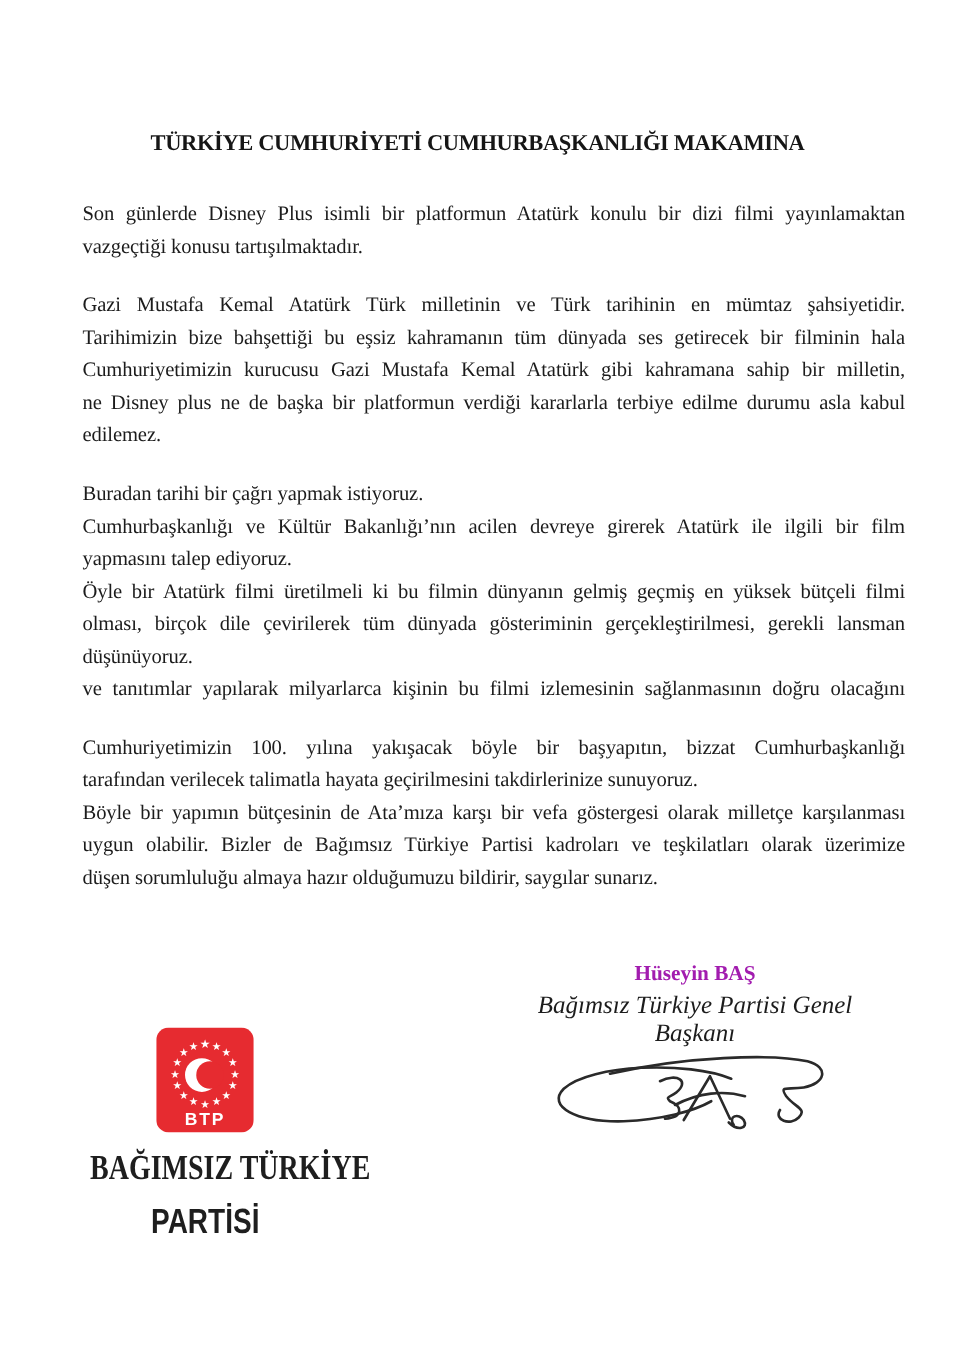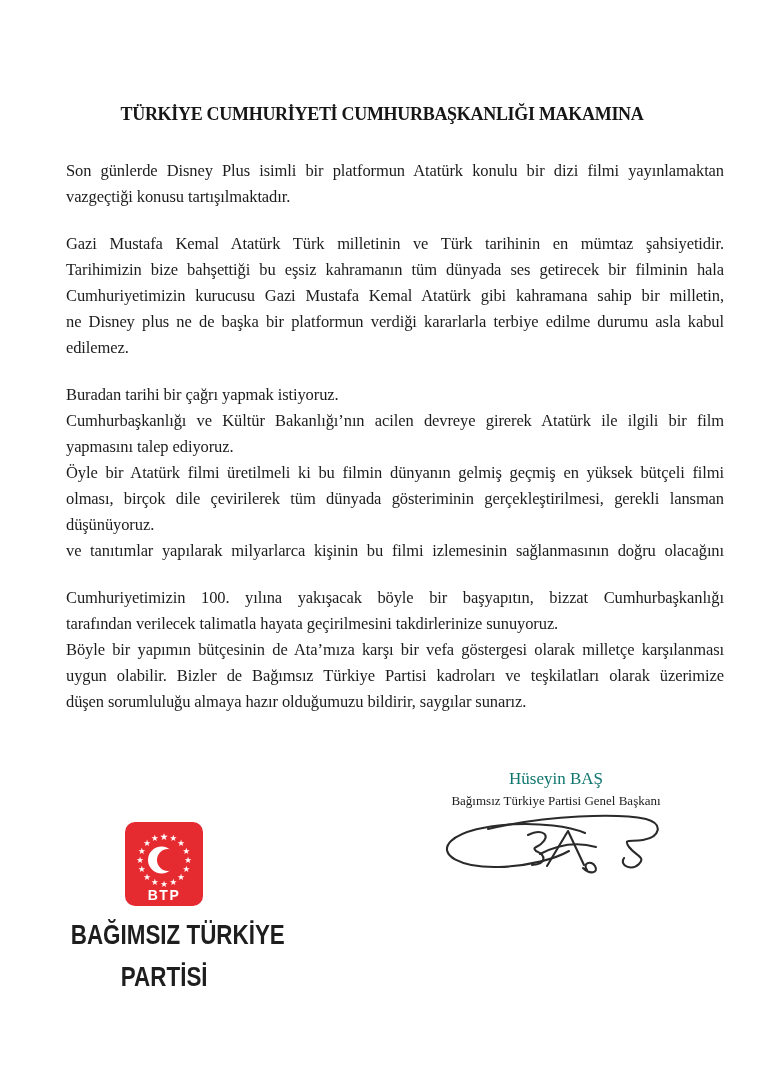--- a/index.html
+++ b/index.html
@@ -16,35 +16,35 @@
   .body {
     position:absolute; left:42px; top:158px; width:682px;
     font-size:16.5px; line-height:26px; letter-spacing:-0.1px;
   }
   .block { margin-bottom:21px;margin-left:24px; }
   .line { text-align:left; }
   .line.stretch { text-align:justify; text-align-last:justify; white-space:nowrap; }
   .sign-block {
     position:absolute; left:398px; top:769px; width:316px; text-align:center;
   }
-  .sign-name { font-weight:normal; font-size:17px; color:#0f766e; }
-  .sign-role { font-size:13px; margin-top:4px; }
+  .sign-name { font-weight:bold; font-size:17px; color:#a21caf; }
+  .sign-role { font-size:20px; margin-top:4px;font-style:italic; }
   .sign-svg { display:block; margin:4px auto 0; transform:translateX(-6px); }
   .sign-svg path { fill:none; stroke:#2a2a2a; stroke-width:2.1; stroke-linecap:round; stroke-linejoin:round; }
   .logo { position:absolute; left:44px; top:822px; width:240px; text-align:center; }
   .emblem { display:block; margin:0 auto; }
   .star { font-family:"DejaVu Sans", sans-serif; }
   .btp-abbr {
     font-family:"Liberation Sans", sans-serif; font-weight:bold;
   }
   .party-name {
     font-family:"Liberation Sans", sans-serif; font-weight:bold;
     font-size:28px; line-height:30px; color:#1e1e1e; margin-top:12px;
   }
-  .party-name.first { margin-top:14px; }
+  .party-name.first { margin-top:14px;font-family:Liberation Serif, serif; }
   .cond { display:inline-block; transform:scaleX(0.8); transform-origin:50% 50%; white-space:nowrap; }
 </style>
 </head>
 <body>
 
 <div class="page">
 
   <div class="title">TÜRKİYE CUMHURİYETİ CUMHURBAŞKANLIĞI MAKAMINA</div>
 
   <div class="body">

